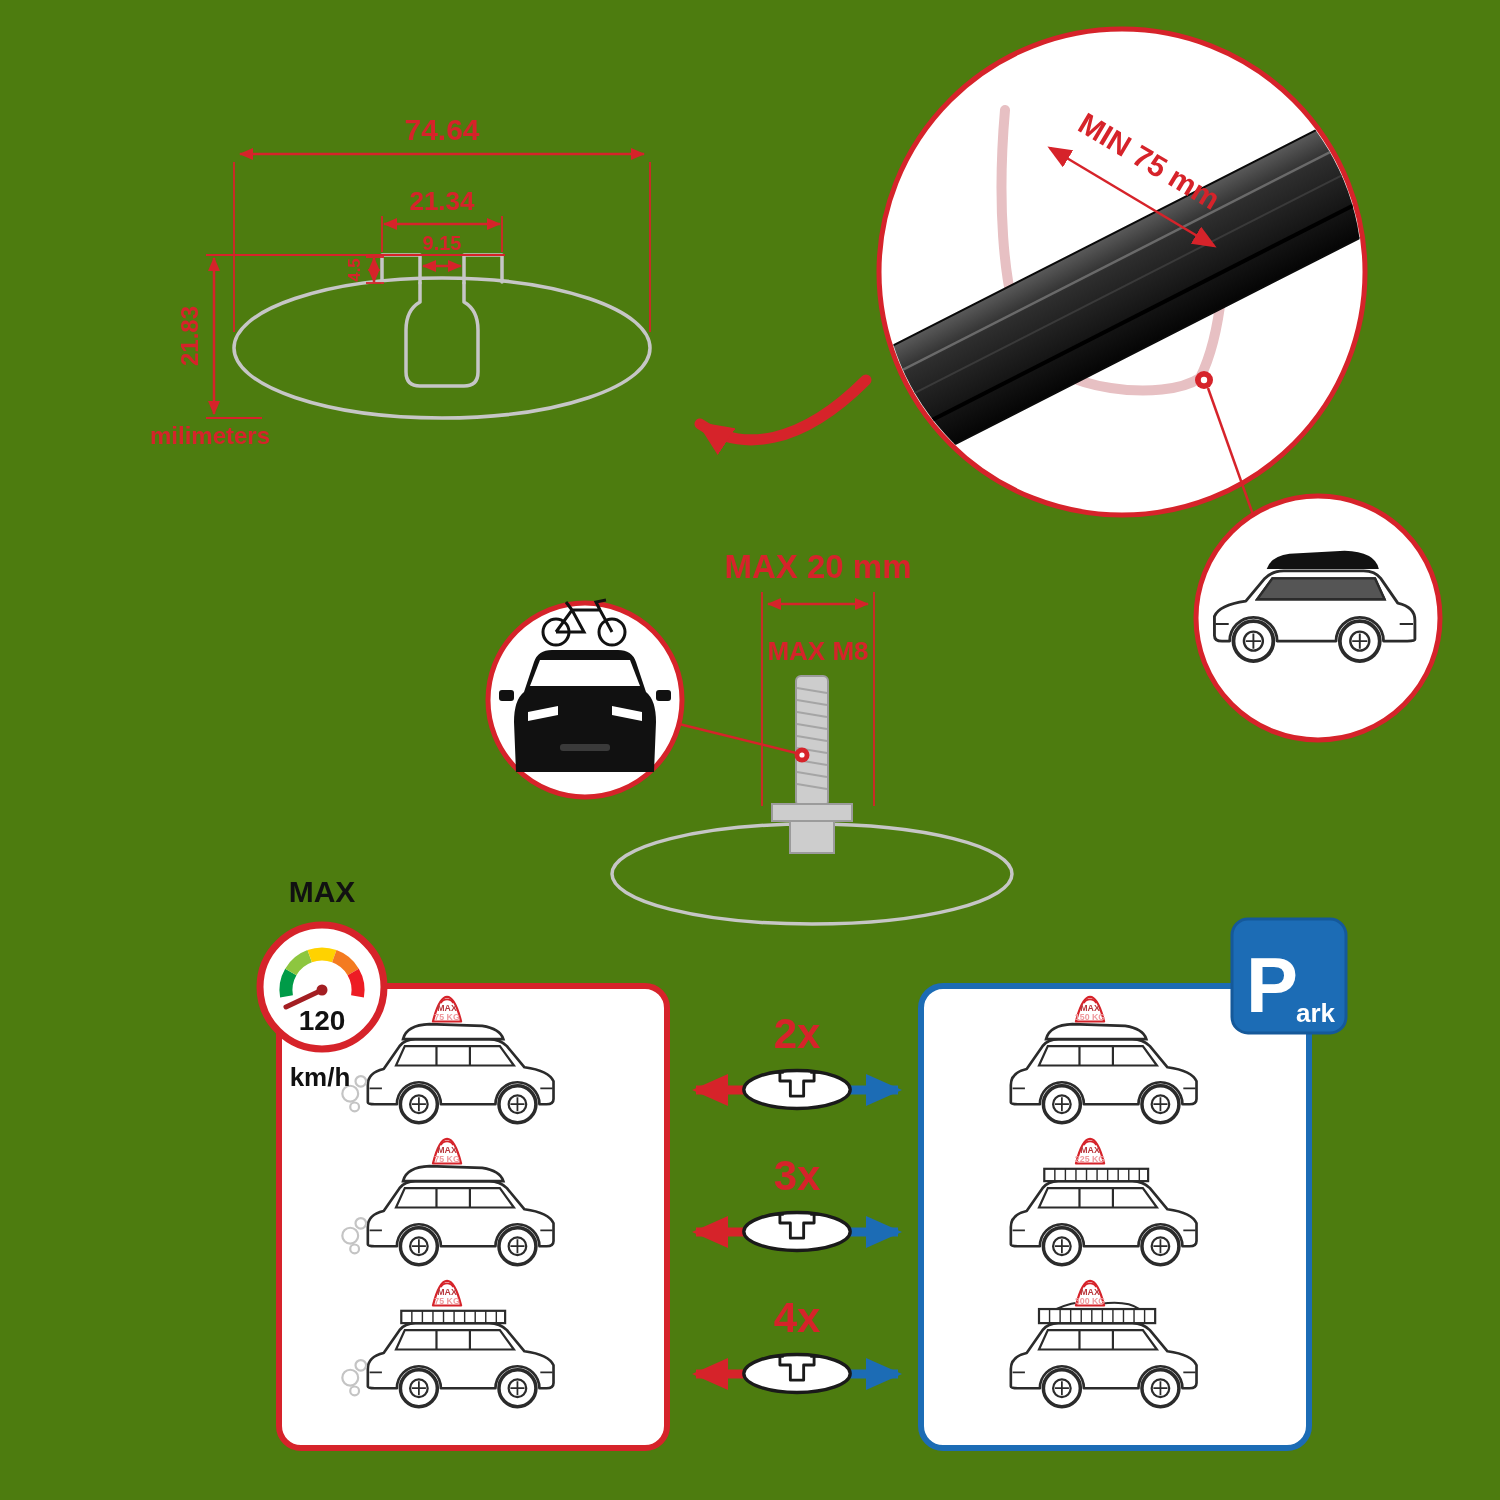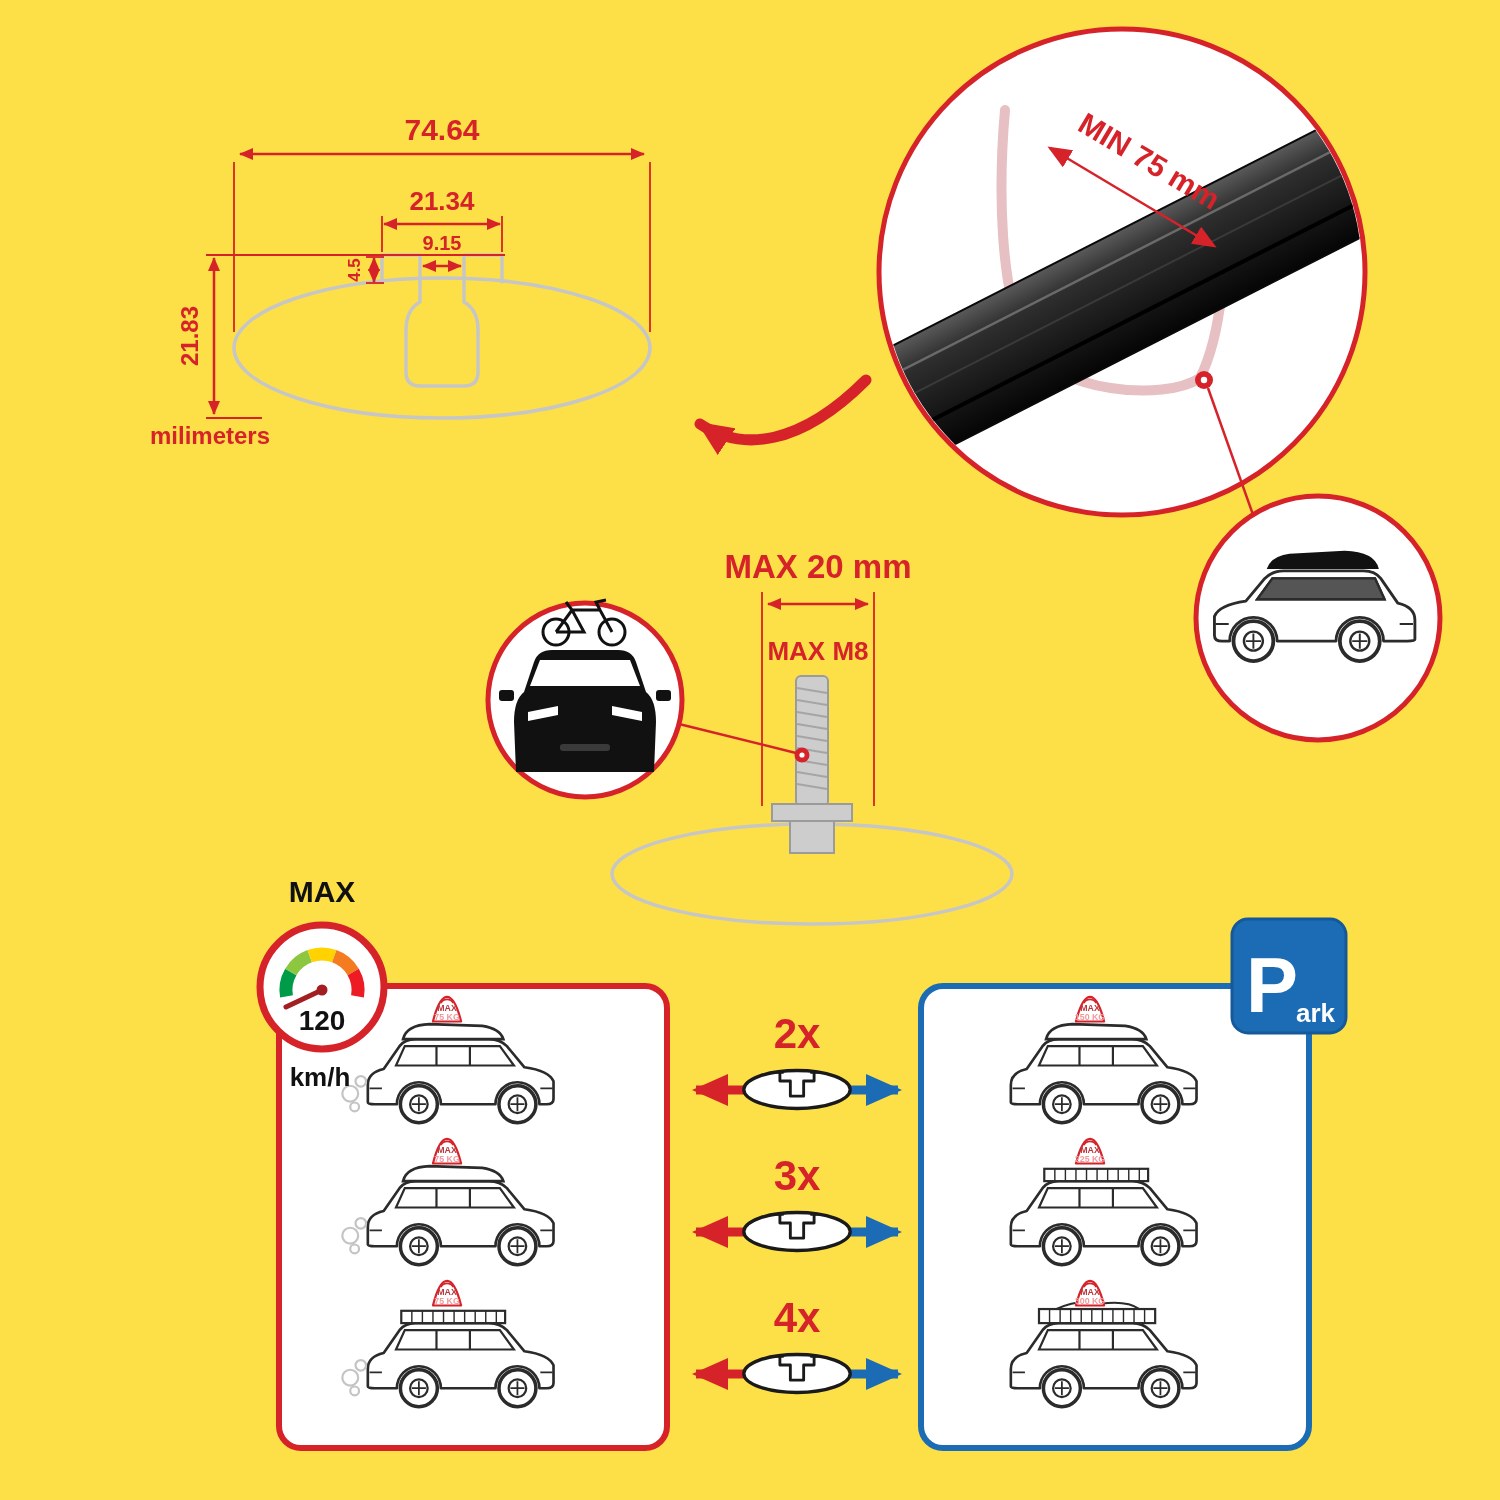--- a/index.html
+++ b/index.html
@@ -1,16 +1,16 @@
 <!DOCTYPE html>
 <html><head>
 <meta charset="utf-8">
 <style>
   html,body{margin:0;padding:0;background:#fff}
-  .wrap{position:relative;width:1500px;height:1500px;background:#fde047;overflow:hidden}
+  .wrap{position:relative;width:1500px;height:1500px;background:#4d7c0f;overflow:hidden}
   svg{display:block}
   text{font-family:"Liberation Sans",sans-serif}
   .dim{fill:#d6232a;font-weight:700;text-anchor:middle}
   .blk{fill:#111;font-weight:700;text-anchor:middle}
   .cnt{fill:#d6232a;font-weight:700;text-anchor:middle;font-size:42px}
   .bmax{fill:#b8373c;font-weight:700;font-size:10px;text-anchor:middle}
   .bkg{fill:#ef999d;font-weight:700;font-size:10px;text-anchor:middle}
   .dl{stroke:#d6232a;stroke-width:2.5;fill:none}
   .ext{stroke:#d6232a;stroke-width:1.8;fill:none}
   .ghost{stroke:#c6c6c6;stroke-width:3.5;fill:none;stroke-linecap:round;stroke-linejoin:round}

